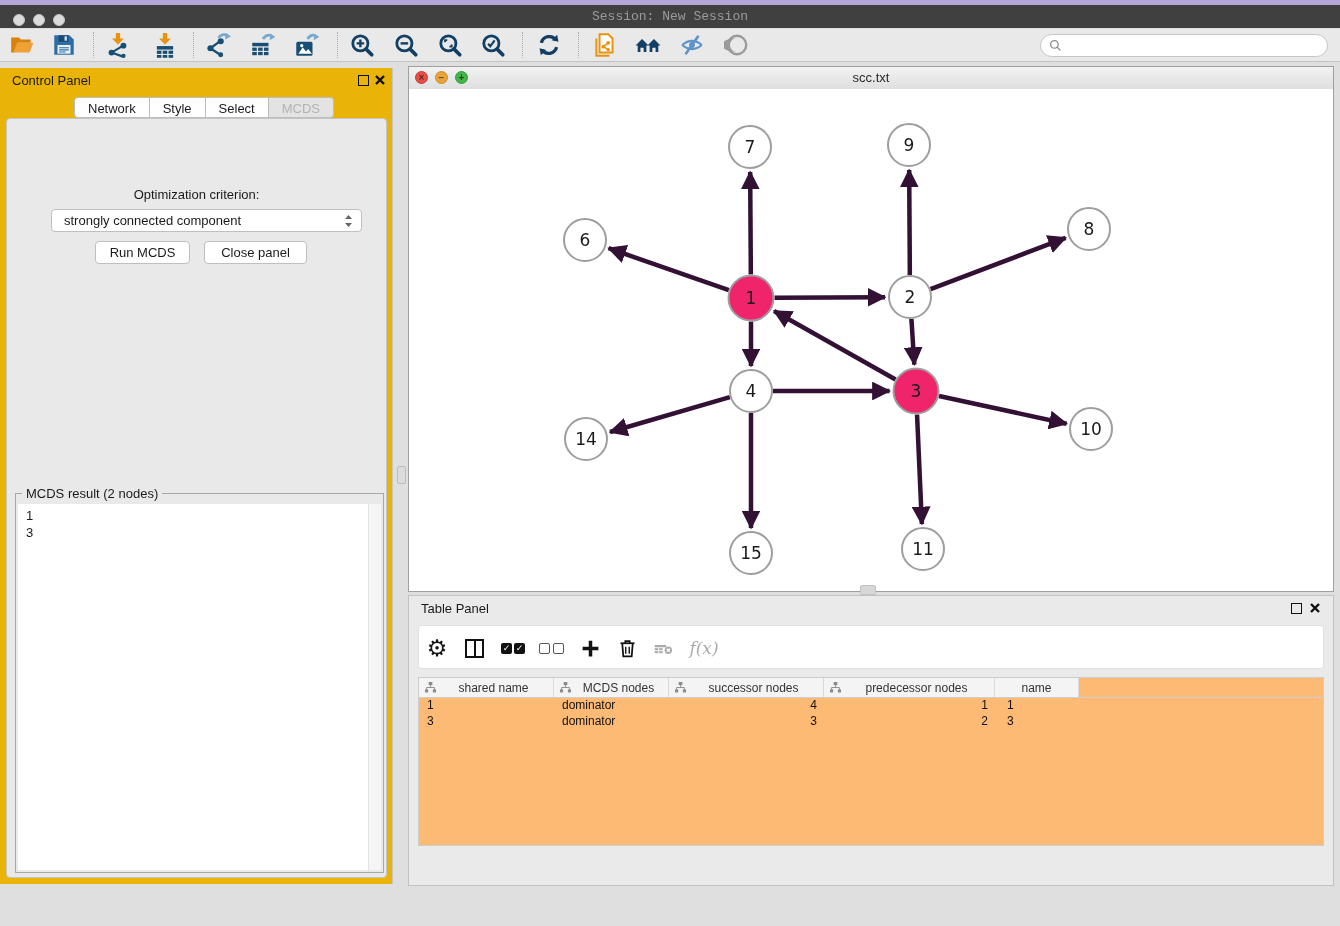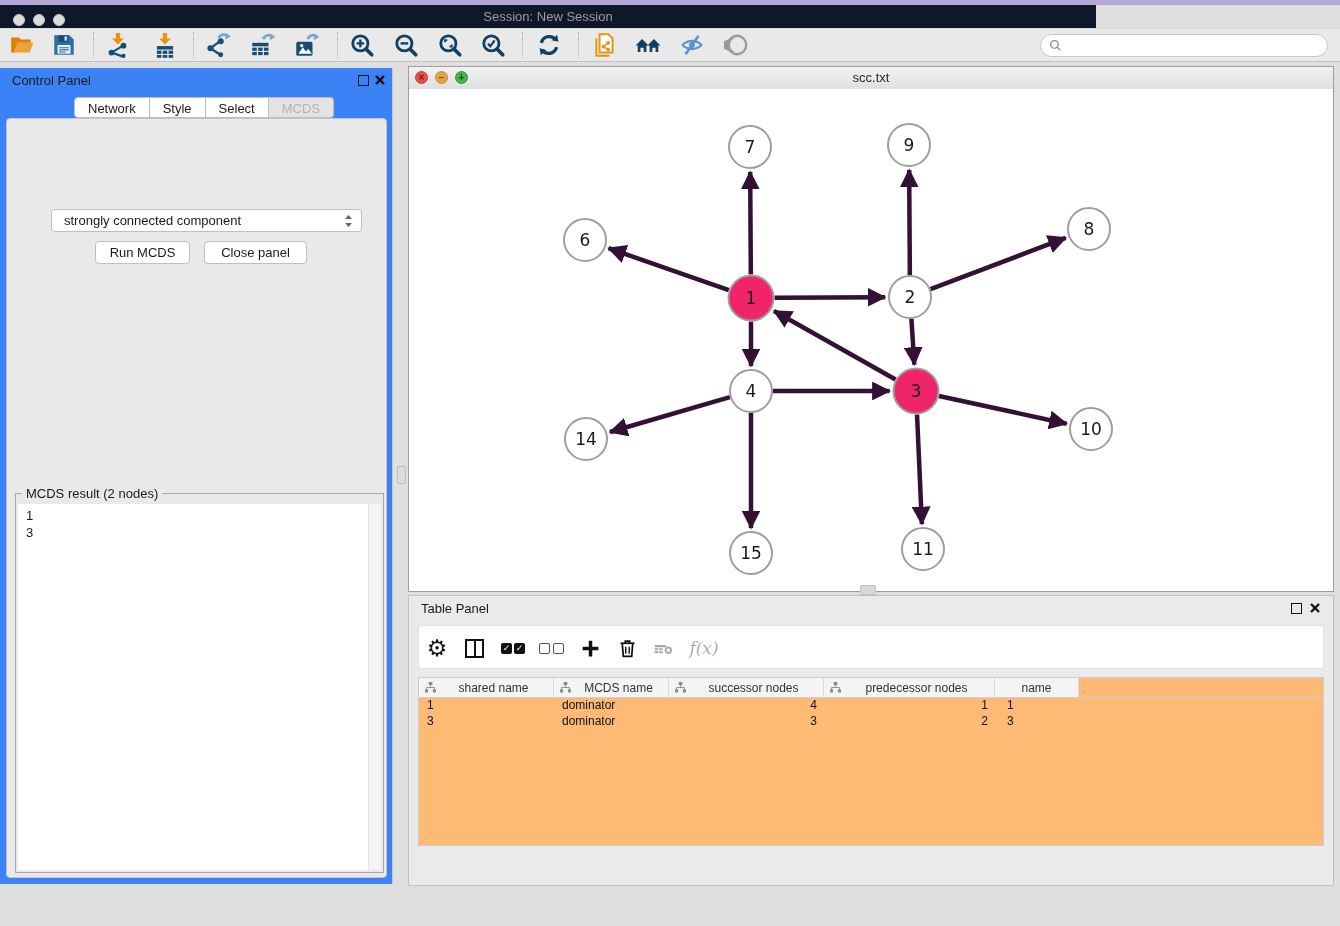--- a/index.html
+++ b/index.html
@@ -3,39 +3,39 @@
 <meta charset="utf-8">
 <style>
   html,body{margin:0;padding:0;background:#DFDFDF;}
   #app{position:relative;width:1340px;height:926px;overflow:hidden;
        font-family:"Liberation Sans","DejaVu Sans",sans-serif;color:#1a1a1a;
        background:#DFDFDF;}
   .abs{position:absolute;}
 
   
   #top-strip{left:0;top:0;width:1340px;height:5px;background:#B4A7D6;}
-  #titlebar{left:0;top:5px;width:1096px;height:23px;background:#0f172a;}
+  #titlebar{left:0;top:5px;width:1340px;height:23px;background:#404040;font-family:Liberation Mono, monospace;}
   #titlebar .win-dot{position:absolute;top:9px;width:12px;height:12px;border-radius:50%;
       background:#DCDCDC;border:1px solid #C6C6C6;box-sizing:border-box;}
   #window-title{position:absolute;left:0;right:0;top:0;height:23px;line-height:23px;
       text-align:center;font-size:13px;color:#9B9B9B;}
   #toolbar{left:0;top:28px;width:1340px;height:34px;background:#E9E9E9;
       border-top:1px solid #DCDCDC;border-bottom:1px solid #C2C2C2;box-sizing:border-box;}
   .tbicon{position:absolute;top:2px;width:28px;height:28px;display:flex;align-items:center;
       justify-content:center;cursor:default;}
   .tbicon svg{width:26px;height:26px;}
   .tbsep{position:absolute;top:3px;height:26px;width:0;border-left:1px dotted #ADADAD;}
   #search-box{position:absolute;right:12px;top:5px;width:288px;height:23px;background:#fff;
       border:1px solid #C6C6C6;border-radius:12px;display:flex;align-items:center;
       padding:0 0 0 8px;box-sizing:border-box;}
   #search-box input{border:none;outline:none;flex:1;font-size:12px;background:transparent;
       font-family:inherit;margin-left:5px;}
 
   
-  #control-panel{left:0;top:68px;width:393px;height:816px;background:#3b82f6;
+  #control-panel{left:0;top:68px;width:393px;height:816px;background:#eab308;
       border-right:1px solid #C6C6C6;box-sizing:border-box;}
   .panel-title{position:absolute;left:12px;top:5px;font-size:13px;color:#1a1a1a;}
   .float-btn{position:absolute;top:7px;width:11px;height:11px;border:1.6px solid #111;
       box-sizing:border-box;background:transparent;}
   .close-btn{position:absolute;top:5px;width:14px;height:14px;}
   .close-btn svg{width:14px;height:14px;}
   #cp-tabs{position:absolute;left:74px;top:29px;height:21px;display:flex;}
   .tab-seg{height:21px;line-height:21px;font-size:13px;text-align:center;background:#fff;
       border:1px solid #BDBDBD;border-left:none;padding:0 13px;box-sizing:border-box;}
   .tab-seg:first-child{border-left:1px solid #BDBDBD;border-radius:4px 0 0 4px;}
@@ -289,20 +289,21 @@
           <path d="M3 3 11 11 M11 3 3 11" stroke="#111" stroke-width="2.4"></path>
         </svg>
     </span>
     <div id="cp-tabs">
       <div class="tab-seg">Network</div>
       <div class="tab-seg">Style</div>
       <div class="tab-seg">Select</div>
       <div class="tab-seg sel">MCDS</div>
     </div>
     <div id="cp-inner">
+      <div id="opt-label">Optimization criterion:</div>
       <div id="opt-select">
         <span>strongly connected component</span>
         <svg class="chev" viewBox="0 0 9 16">
             <path d="M1 6 4.5 2 8 6z" fill="#666"></path>
             <path d="M1 10 4.5 14 8 10z" fill="#666"></path>
           </svg>
       </div>
       <div class="btn" style="left:88px;top:122px;width:95px">Run MCDS</div>
       <div class="btn" style="left:197px;top:122px;width:103px">Close panel</div>
       <div id="result-group" style="left:8px;top:374px">
@@ -471,21 +472,21 @@
           </div>
           <div class="th" style="width: 115px;">
             <svg class="tree-ic" width="11" height="11" viewBox="0 0 12 12">
               <g fill="#8A8A8A">
                 <rect x="4" y="0" width="4" height="3.4"></rect>
                 <rect x="0" y="8" width="3.4" height="3.4"></rect>
                 <rect x="8.6" y="8" width="3.4" height="3.4"></rect>
               </g>
               <path d="M6 3.4v2.6M1.7 8V6h8.6v2" stroke="#8A8A8A" stroke-width="1" fill="none"></path>
             </svg>
-            <span class="lbl">MCDS name</span>
+            <span class="lbl">MCDS nodes</span>
           </div>
           <div class="th" style="width: 155px;">
             <svg class="tree-ic" width="11" height="11" viewBox="0 0 12 12">
               <g fill="#8A8A8A">
                 <rect x="4" y="0" width="4" height="3.4"></rect>
                 <rect x="0" y="8" width="3.4" height="3.4"></rect>
                 <rect x="8.6" y="8" width="3.4" height="3.4"></rect>
               </g>
               <path d="M6 3.4v2.6M1.7 8V6h8.6v2" stroke="#8A8A8A" stroke-width="1" fill="none"></path>
             </svg>

